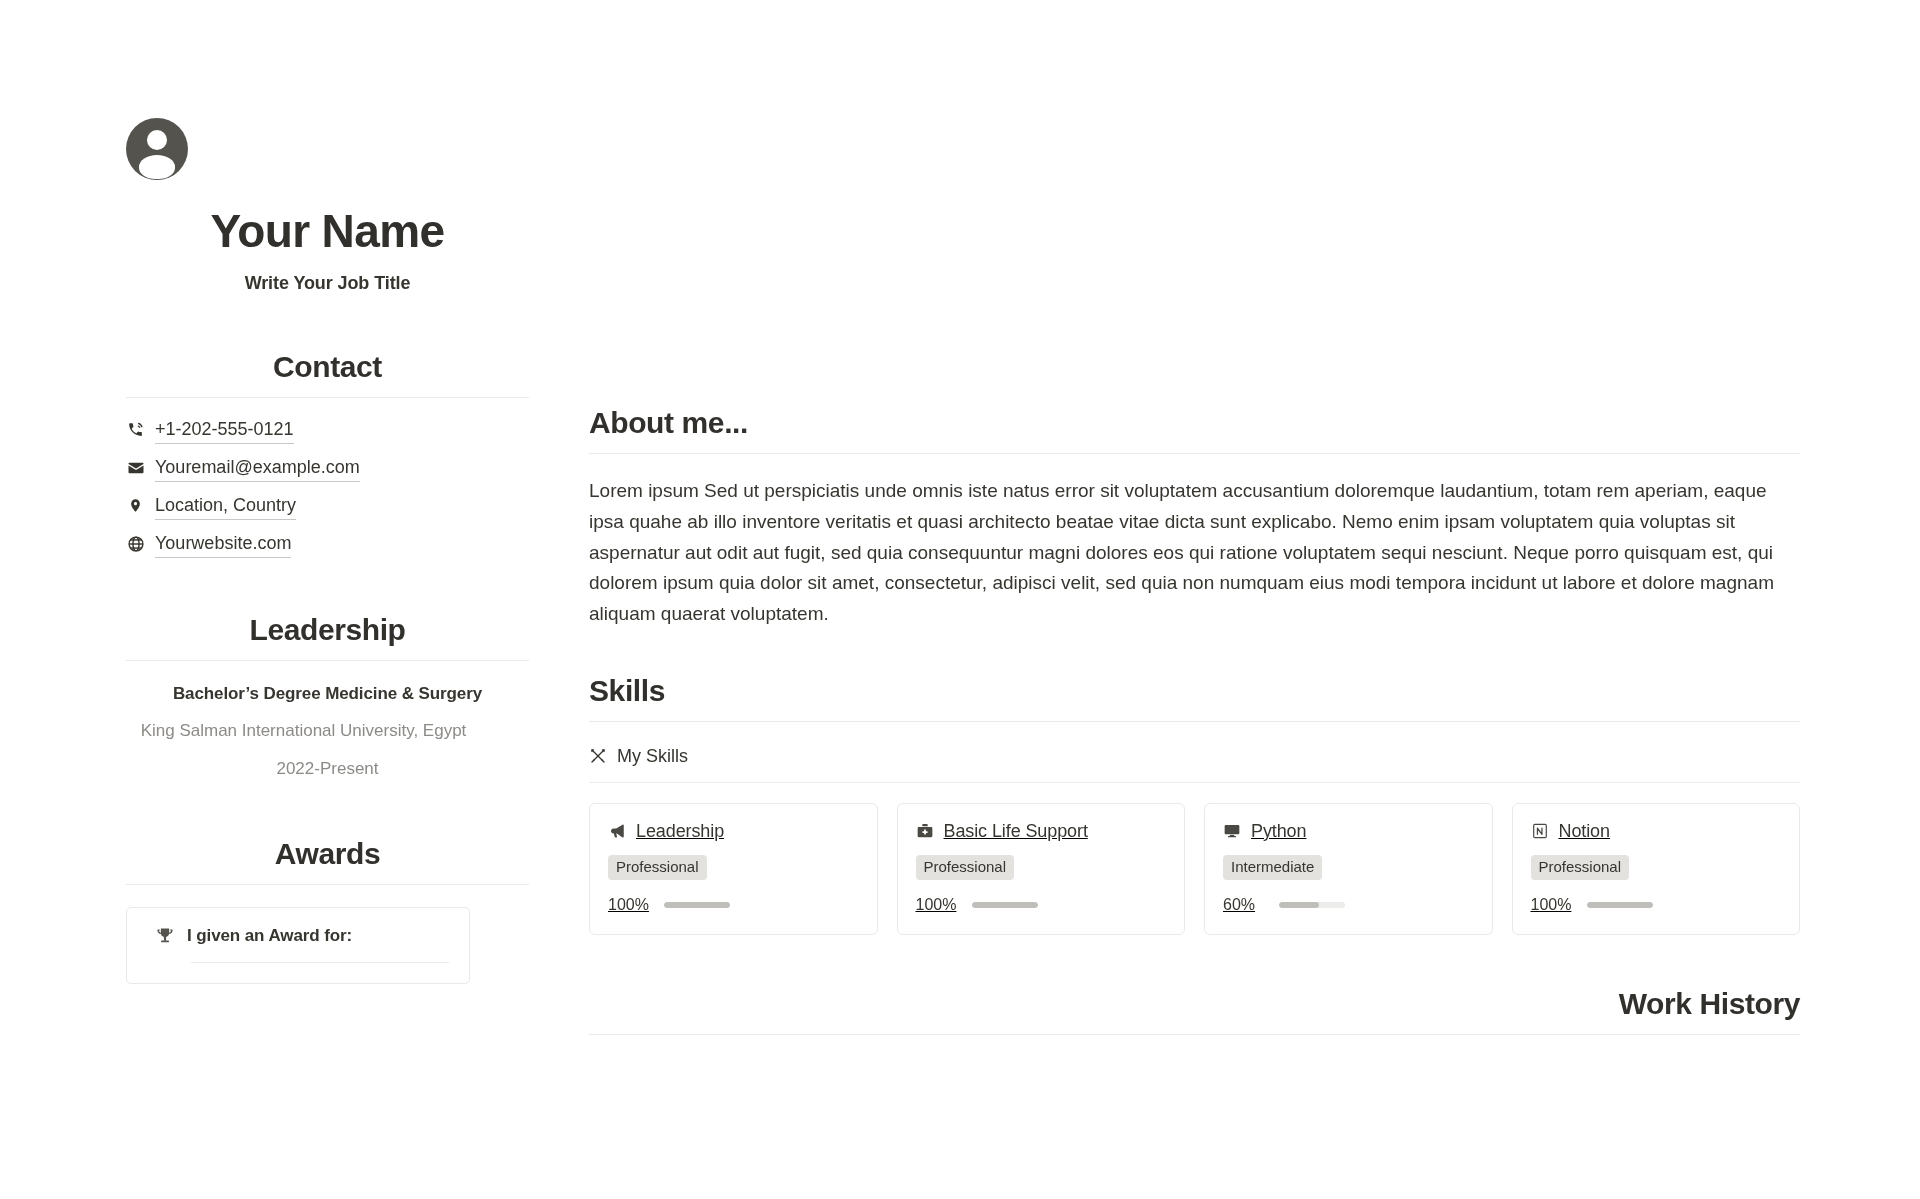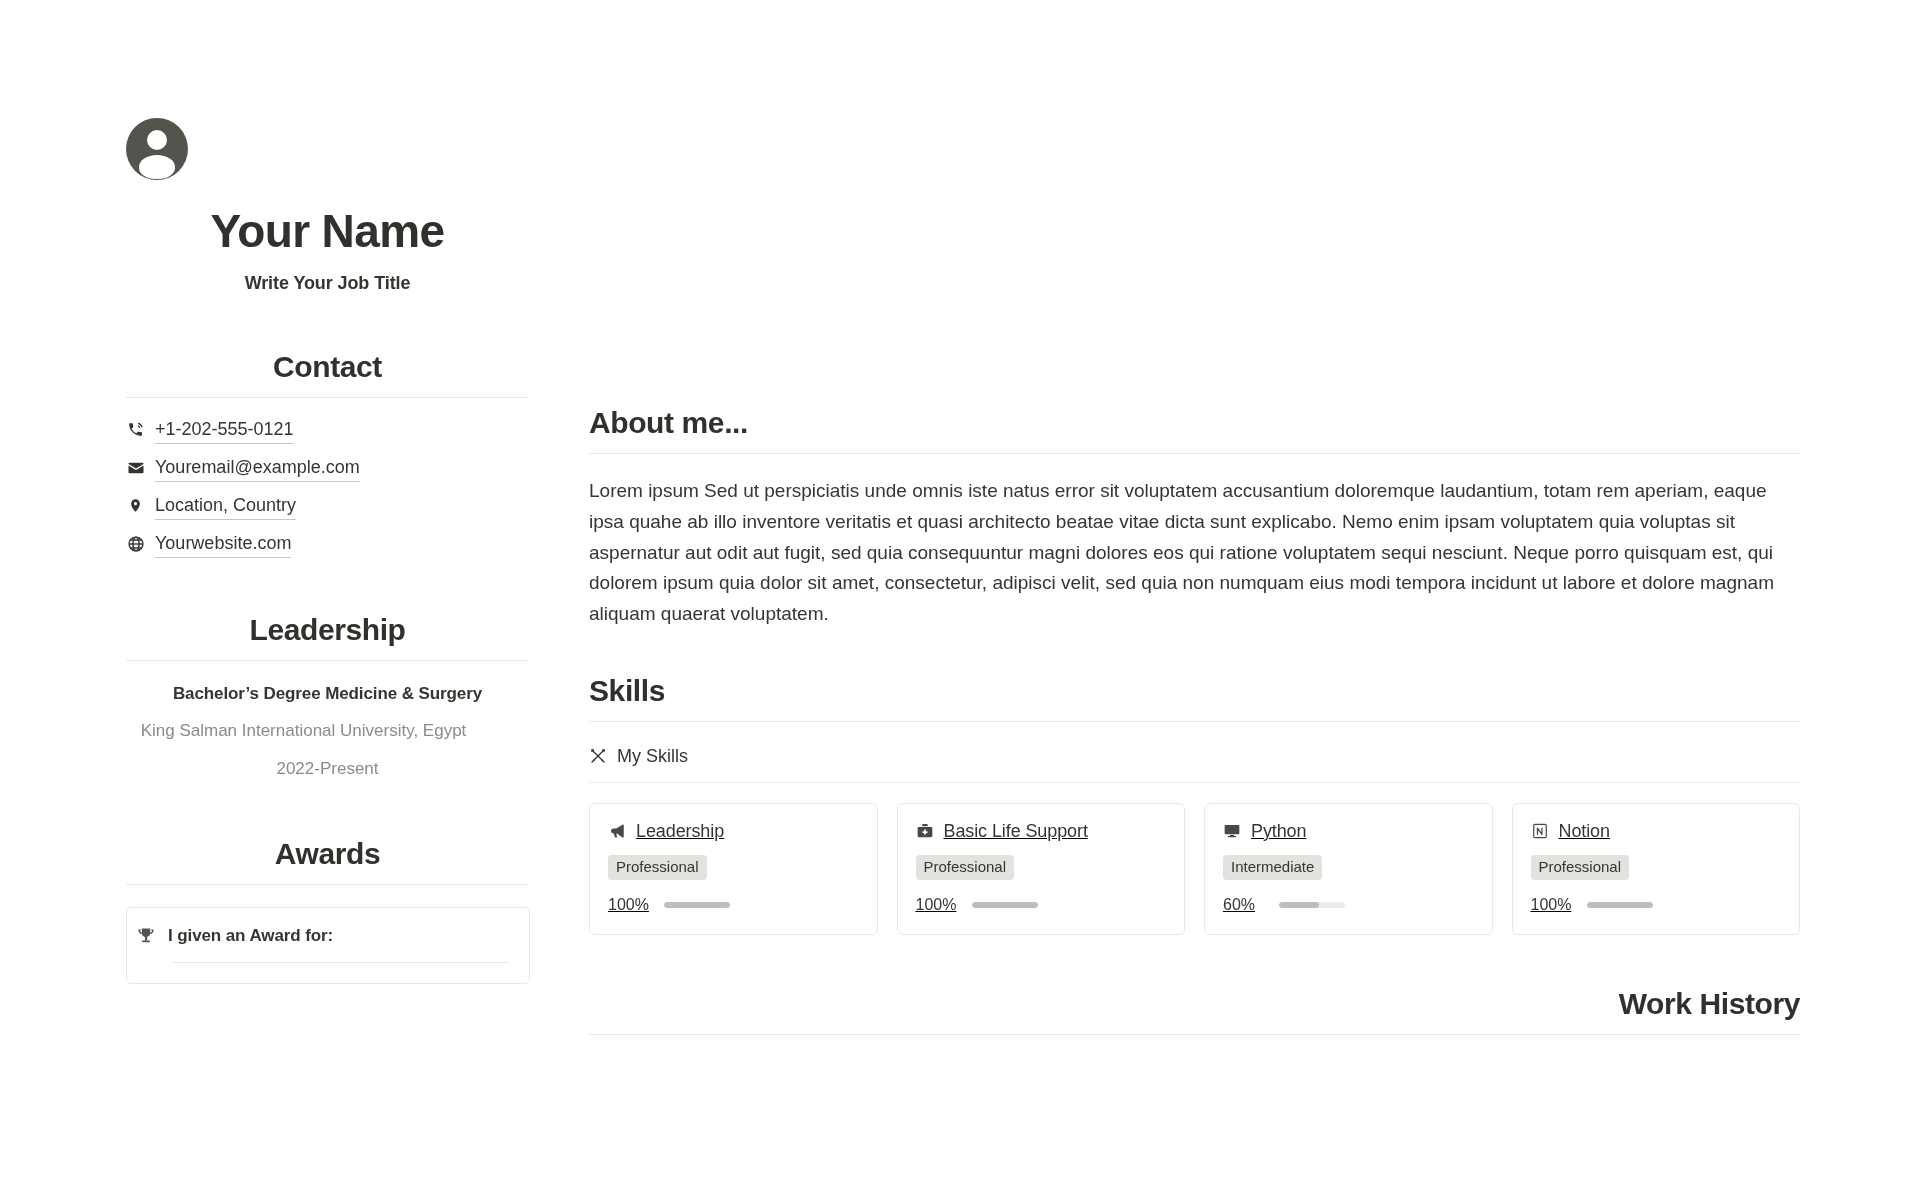--- a/index.html
+++ b/index.html
@@ -123,22 +123,22 @@
     font-size: 17px;
     color: #8d8b87;
     margin: 0;
     line-height: 1.4;
   }
 
   .award-card {
     margin-top: 22px;
     border: 1px solid #e9e9e7;
     border-radius: 5px;
-    padding: 18px 20px 20px 9px;
-    width: 404px;
+    padding: 18px 20px 20px 28px;
+    width: 344px;
   }
   .award-row {
     display: flex;
     align-items: center;
     gap: 12px;
   }
   .award-icon { width: 20px; height: 20px; color: #55534e; flex: 0 0 20px; }
   .award-label {
     font-size: 17px;
     font-weight: 700;

